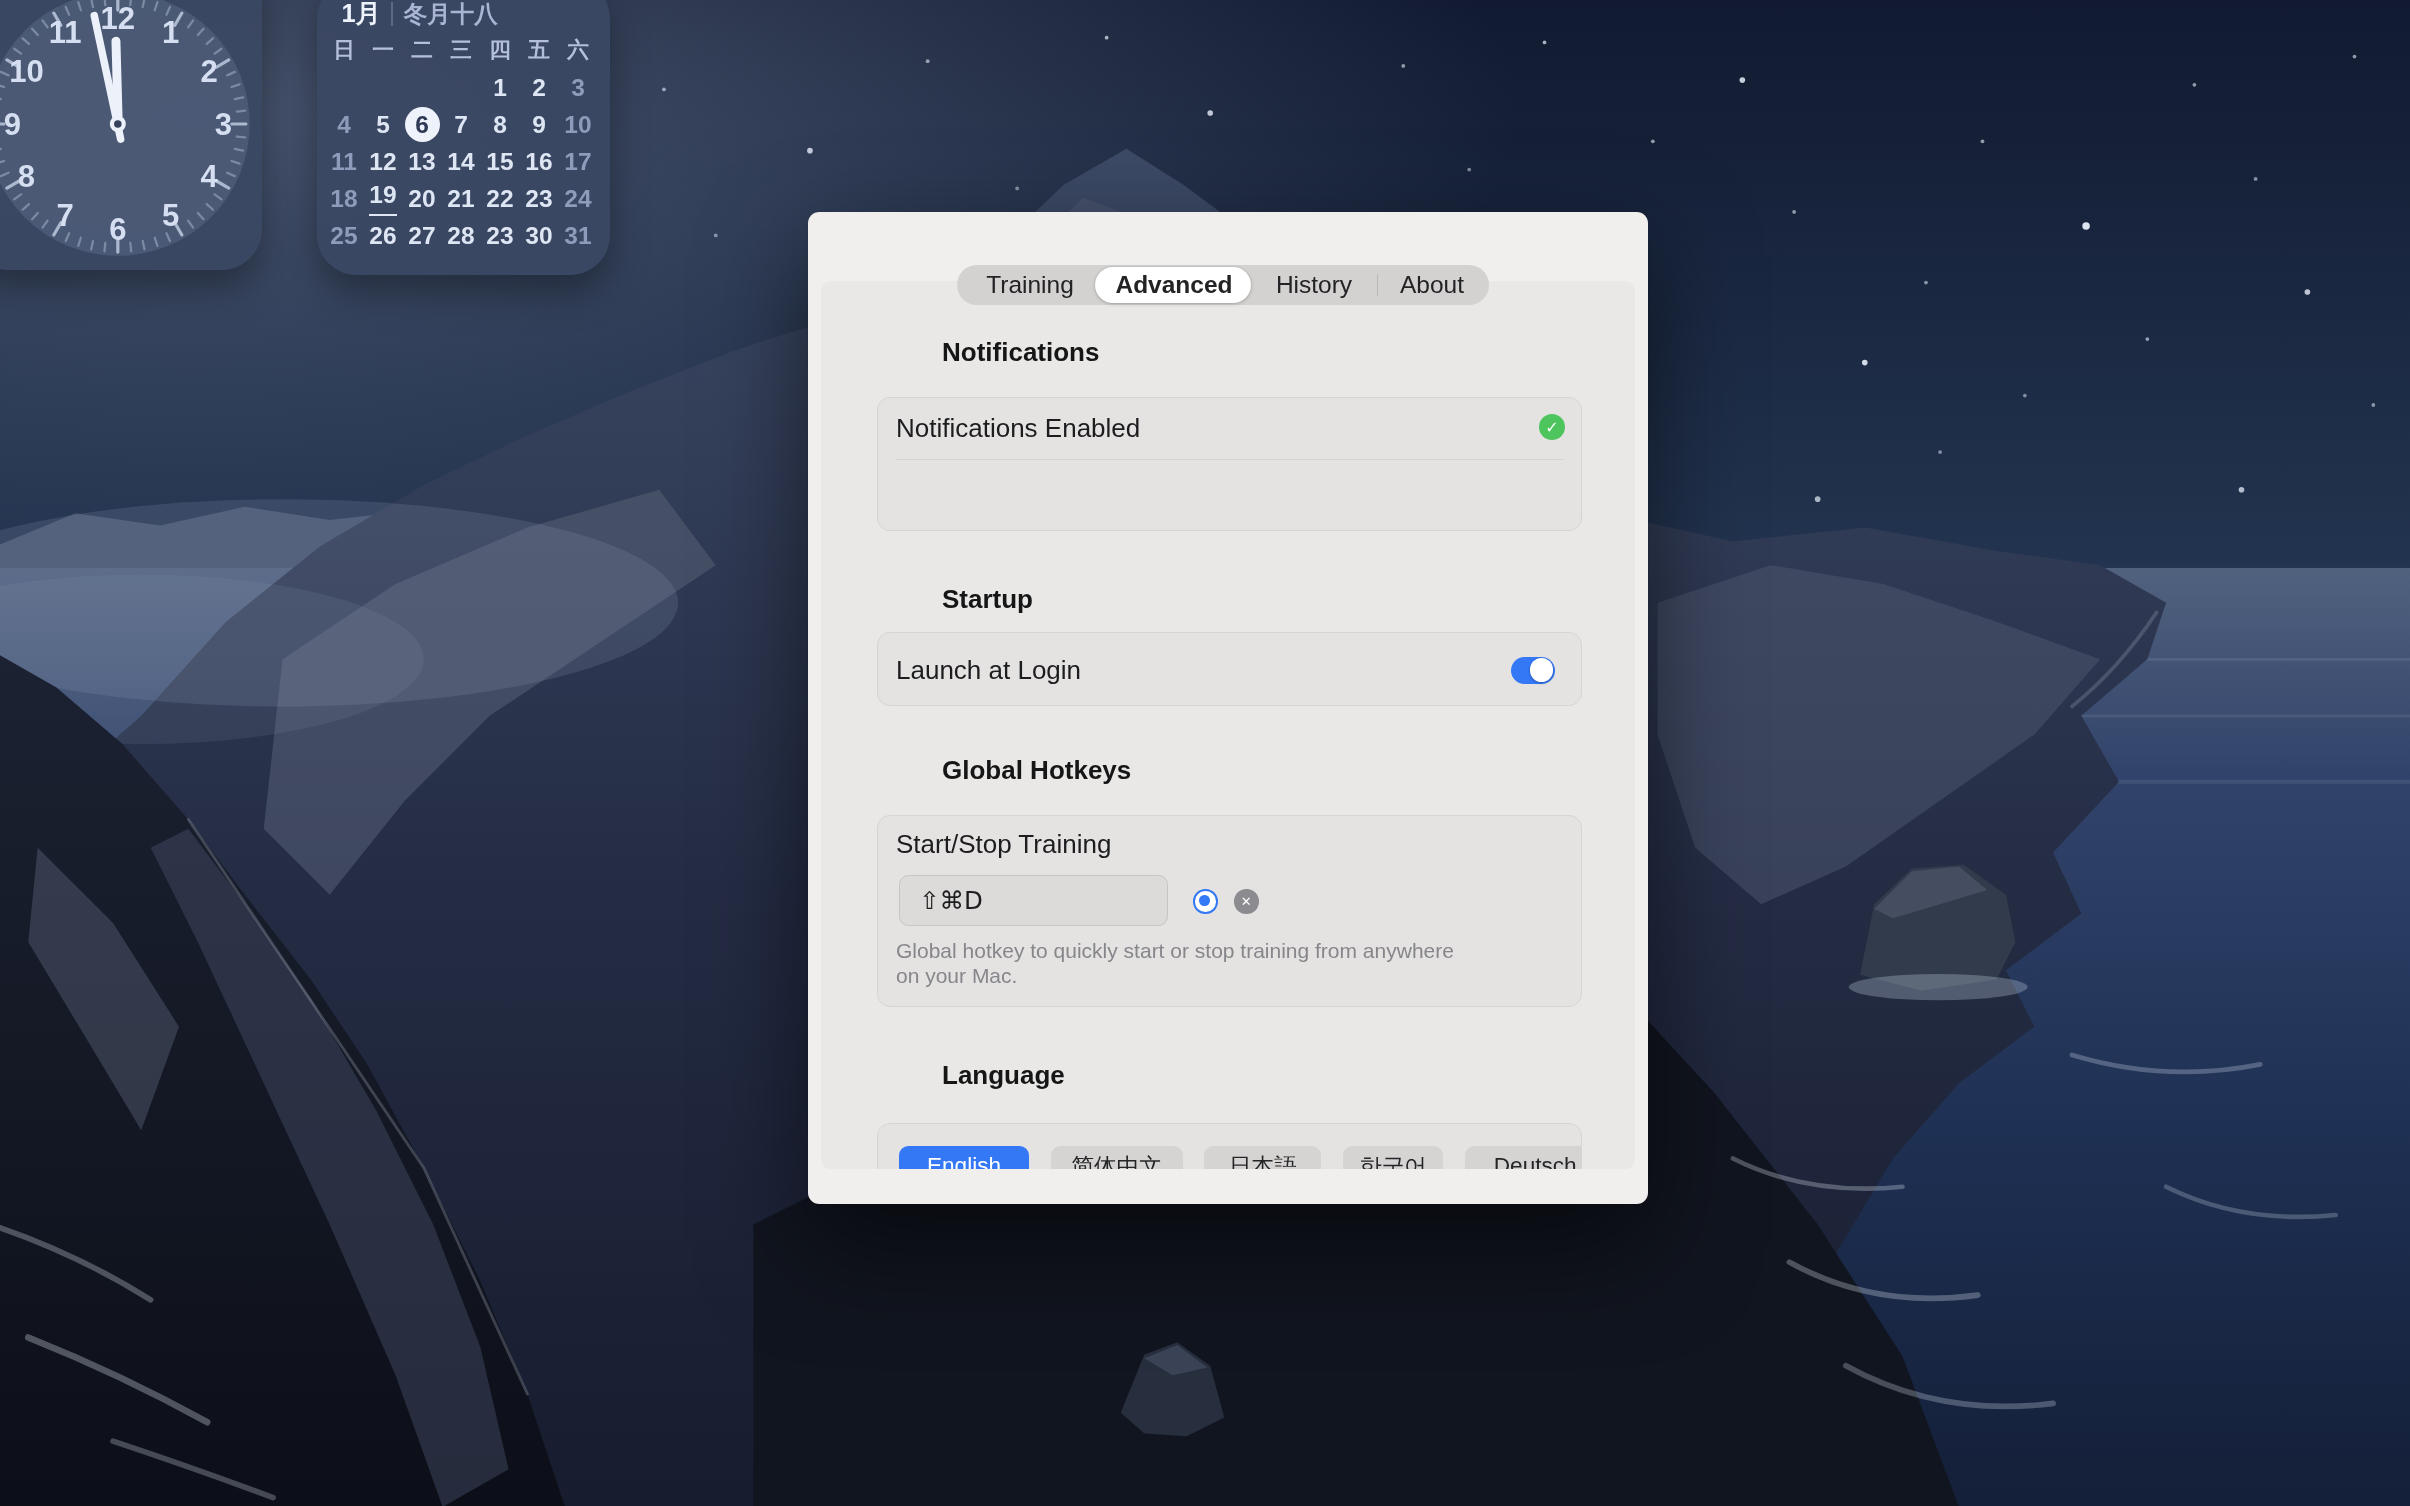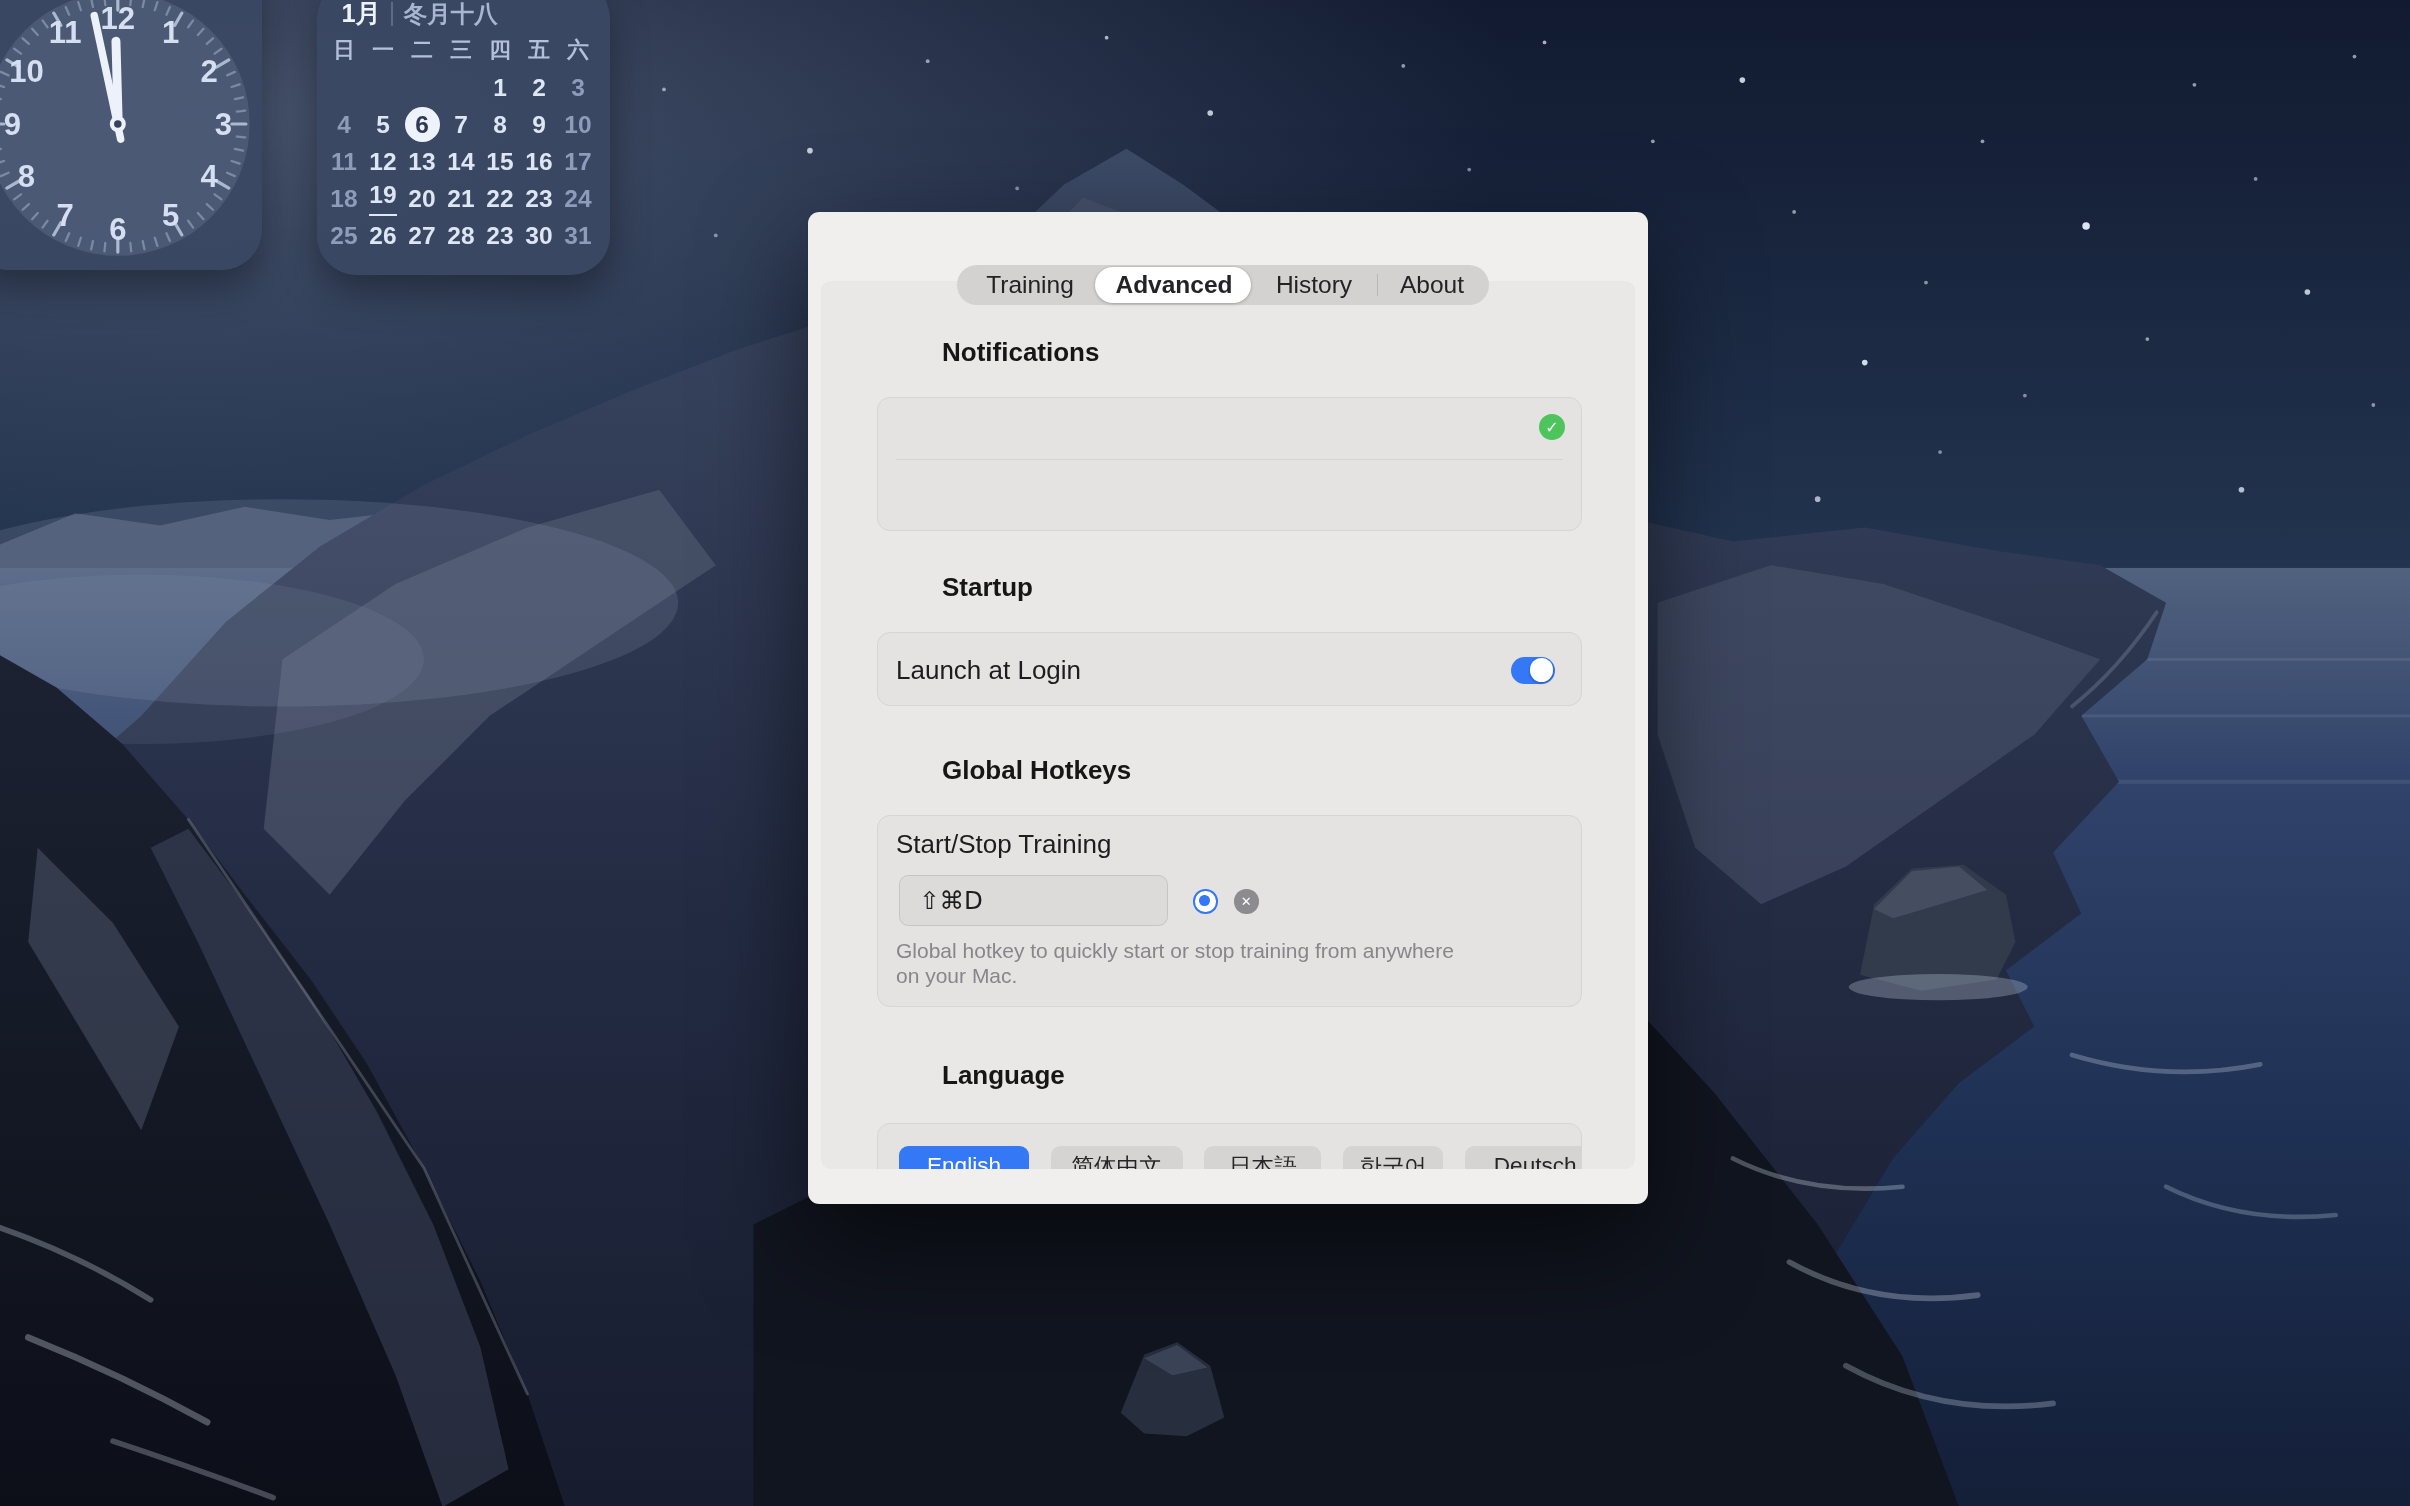--- a/index.html
+++ b/index.html
@@ -364,27 +364,30 @@
       <span class="tab-label selected" style="left:217px">Advanced</span>
       <span class="tab-label" style="left:357px">History</span>
       <span id="tab-sep"></span>
       <span class="tab-label" style="left:475px">About</span>
     </div>
 
     <div id="content-panel">
 
       <div class="section-heading" style="top:56px">Notifications</div>
       <div class="card" id="card-notifications">
+        <div id="notif-row">
+          <span class="row-label">Notifications Enabled</span>
+        </div>
         <div id="notif-check">
             <span>✓</span>
           </div>
         <div id="notif-divider"></div>
       </div>
 
-      <div class="section-heading" style="top:291px">Startup</div>
+      <div class="section-heading" style="top:303px">Startup</div>
       <div class="card" id="card-startup">
         <div id="startup-row">
           <span class="row-label">Launch at Login</span>
         </div>
         <div id="login-toggle">
           <div class="knob"></div>
         </div>
       </div>
 
       <div class="section-heading" style="top:474px">Global Hotkeys</div>

